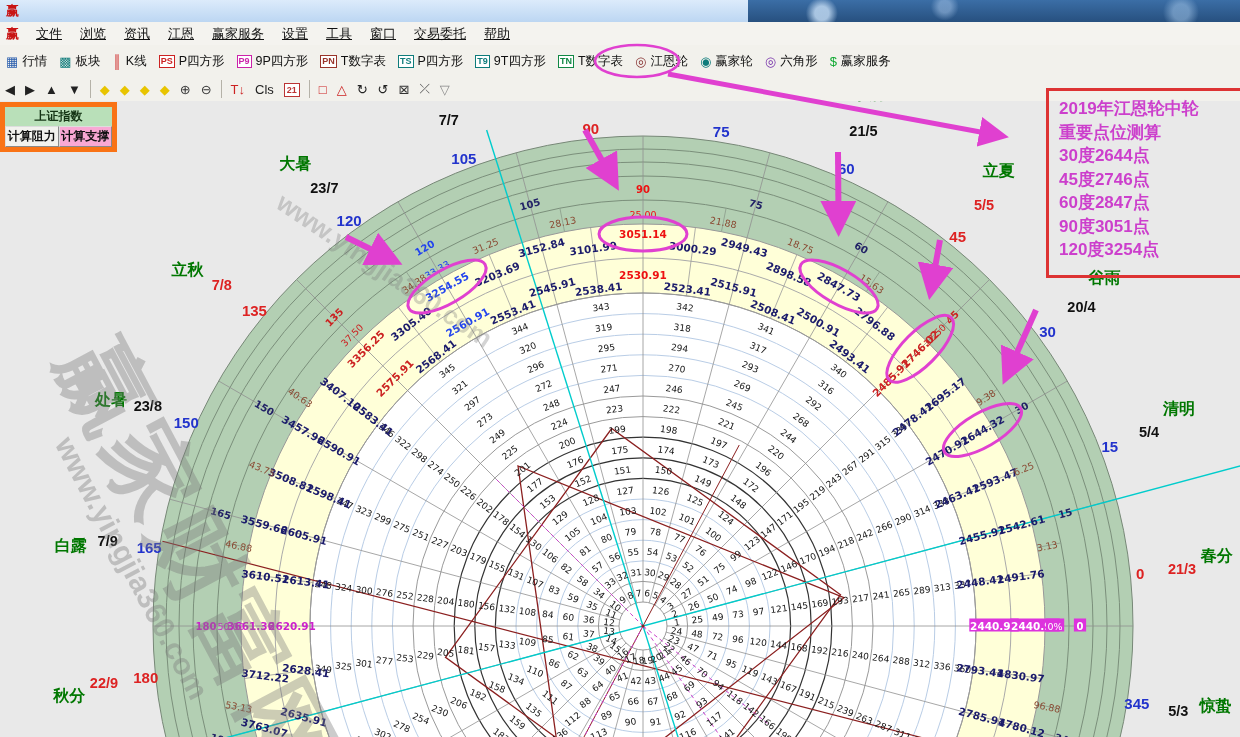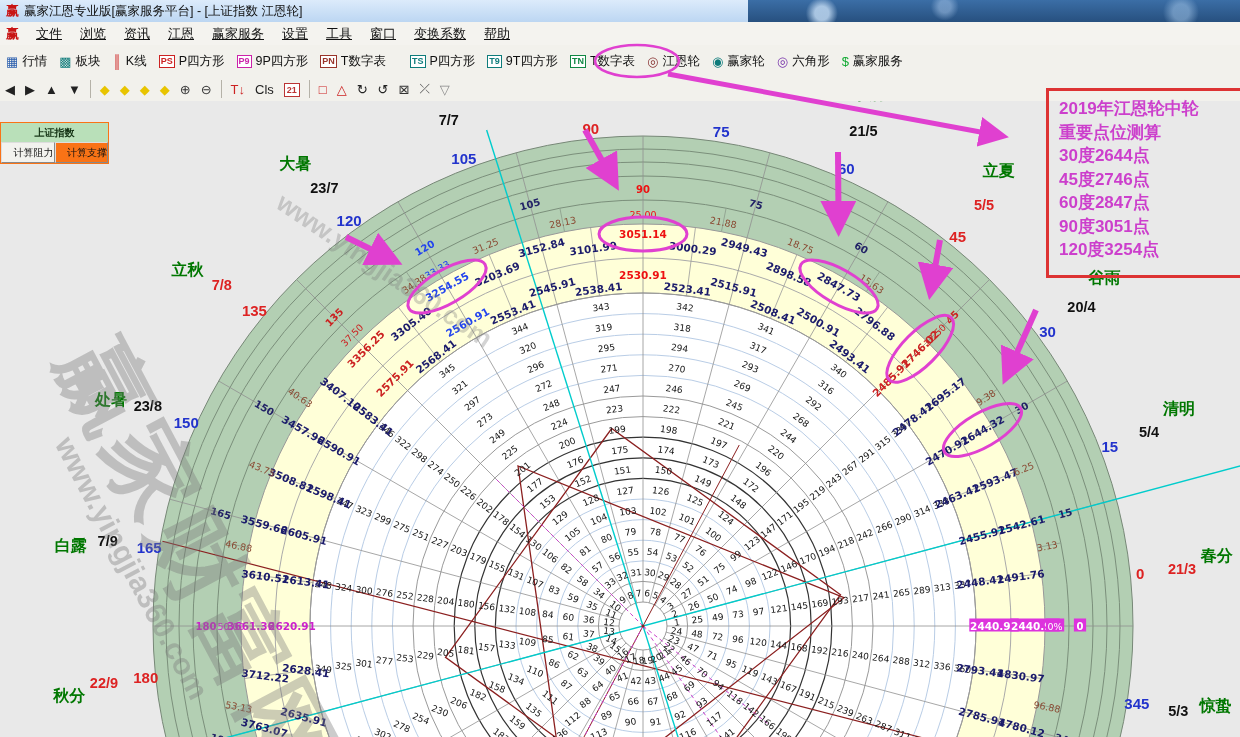--- a/index.html
+++ b/index.html
@@ -29,56 +29,55 @@
     border-bottom:1px solid #b5b2a8;display:flex;align-items:center;font-size:13px;color:#222;}
   .tb2-item{padding:1px 5px;font-size:13px;}
   .tb2-sep{width:1px;height:18px;background:#b5b2a8;margin:0 4px;}
   .cal{display:inline-block;border:1px solid #b33;color:#b33;font-size:9px;font-weight:bold;
     padding:0 2px;line-height:12px;background:#fff;}
   
   #chart{position:absolute;left:0;top:101px;width:1240px;height:636px;background:#e9e9e9;overflow:hidden;}
   #wheelSvg{position:absolute;left:0;top:0;}
   .wm{position:absolute;color:rgba(120,120,120,.38);font-weight:bold;white-space:nowrap;pointer-events:none;}
   
-  #panel{position:absolute;left:0;top:102px;width:107px;border:1px solid #f97316;z-index:20;
-    font-size:10px;margin-top:20px;}
+  #panel{position:absolute;left:0;top:102px;width:107px;border:5px solid #f97316;z-index:20;
+    font-size:12px;}
   #panel .hd{background:#b9e0b9;color:#143314;font-weight:bold;text-align:center;height:19px;line-height:19px;}
   #panel .row{background:#aee2f0;color:#cc2222;font-weight:bold;height:19px;line-height:19px;
     padding-left:1px;white-space:nowrap;overflow:hidden;border-top:1px solid #cdeef6;}
   #panel .btns{display:flex;}
-  #panel .btns div{flex:1;text-align:right;height:19px;line-height:19px;font-weight:normal;
+  #panel .btns div{flex:1;text-align:center;height:19px;line-height:19px;font-weight:bold;
     border:1px outset #ddd;background:#f2f2ee;color:#111;}
-  #panel .btns div.green{background:#f97316;}
+  #panel .btns div.green{background:#f9a8d4;}
   
   #annbox{position:absolute;left:1046px;top:88px;width:186px;height:176px;border:3px solid #dd3333;
     padding:6px 4px 2px 10px;color:#cc3fcc;font-size:17px;line-height:23.5px;font-weight:bold;
     z-index:30;background:rgba(233,233,233,.0);white-space:nowrap;}
   
   #overlay{position:absolute;left:0;top:0;width:1240px;height:737px;z-index:40;pointer-events:none;}
 </style>
 </head>
 <body>
 
 <div id="titlebar">
   <span class="logo">赢</span>
-  <span>赢家江恩专业版[赢家服务平台] - [上证指数 江恩轮]</span>
   <div id="title-blur"></div>
 </div>
 
 <div id="menubar">
   <span class="logo">赢</span>
 <div class="menu-item">文件</div>
     <div class="menu-item">浏览</div>
     <div class="menu-item">资讯</div>
     <div class="menu-item">江恩</div>
     <div class="menu-item">赢家服务</div>
     <div class="menu-item">设置</div>
     <div class="menu-item">工具</div>
     <div class="menu-item">窗口</div>
-    <div class="menu-item">变换系数</div>
+    <div class="menu-item">交易委托</div>
     <div class="menu-item">帮助</div>
   </div>
 
 <div id="toolbar1">
     <div class="tb-item">
       <span class="tb-ico" style="color: rgb(43, 95, 174);">▦</span>
       <span>行情</span>
     </div>
     <div class="tb-item">
       <span class="tb-ico" style="color: rgb(14, 124, 123);">▩</span>
@@ -94,21 +93,21 @@
     </div>
     <div class="tb-item">
       <span class="tb-box" style="color: rgb(204, 34, 170); border-color: rgb(204, 34, 170);">P9</span>
       <span>9P四方形</span>
     </div>
     <div class="tb-item">
       <span class="tb-box" style="color: rgb(153, 52, 42); border-color: rgb(153, 52, 42);">PN</span>
       <span>T数字表</span>
     </div>
     <div class="tb-item">
-      <span class="tb-box" style="color: rgb(14, 124, 123); border-color: rgb(14, 124, 123); margin-left: 12px;">TS</span>
+      <span class="tb-box" style="color: rgb(14, 124, 123); border-color: rgb(14, 124, 123);">TS</span>
       <span>P四方形</span>
     </div>
     <div class="tb-item">
       <span class="tb-box" style="color: rgb(14, 124, 123); border-color: rgb(14, 124, 123); text-align: right;">T9</span>
       <span>9T四方形</span>
     </div>
     <div class="tb-item">
       <span class="tb-box" style="color: rgb(17, 136, 68); border-color: rgb(17, 136, 68);">TN</span>
       <span>T数字表</span>
     </div>

